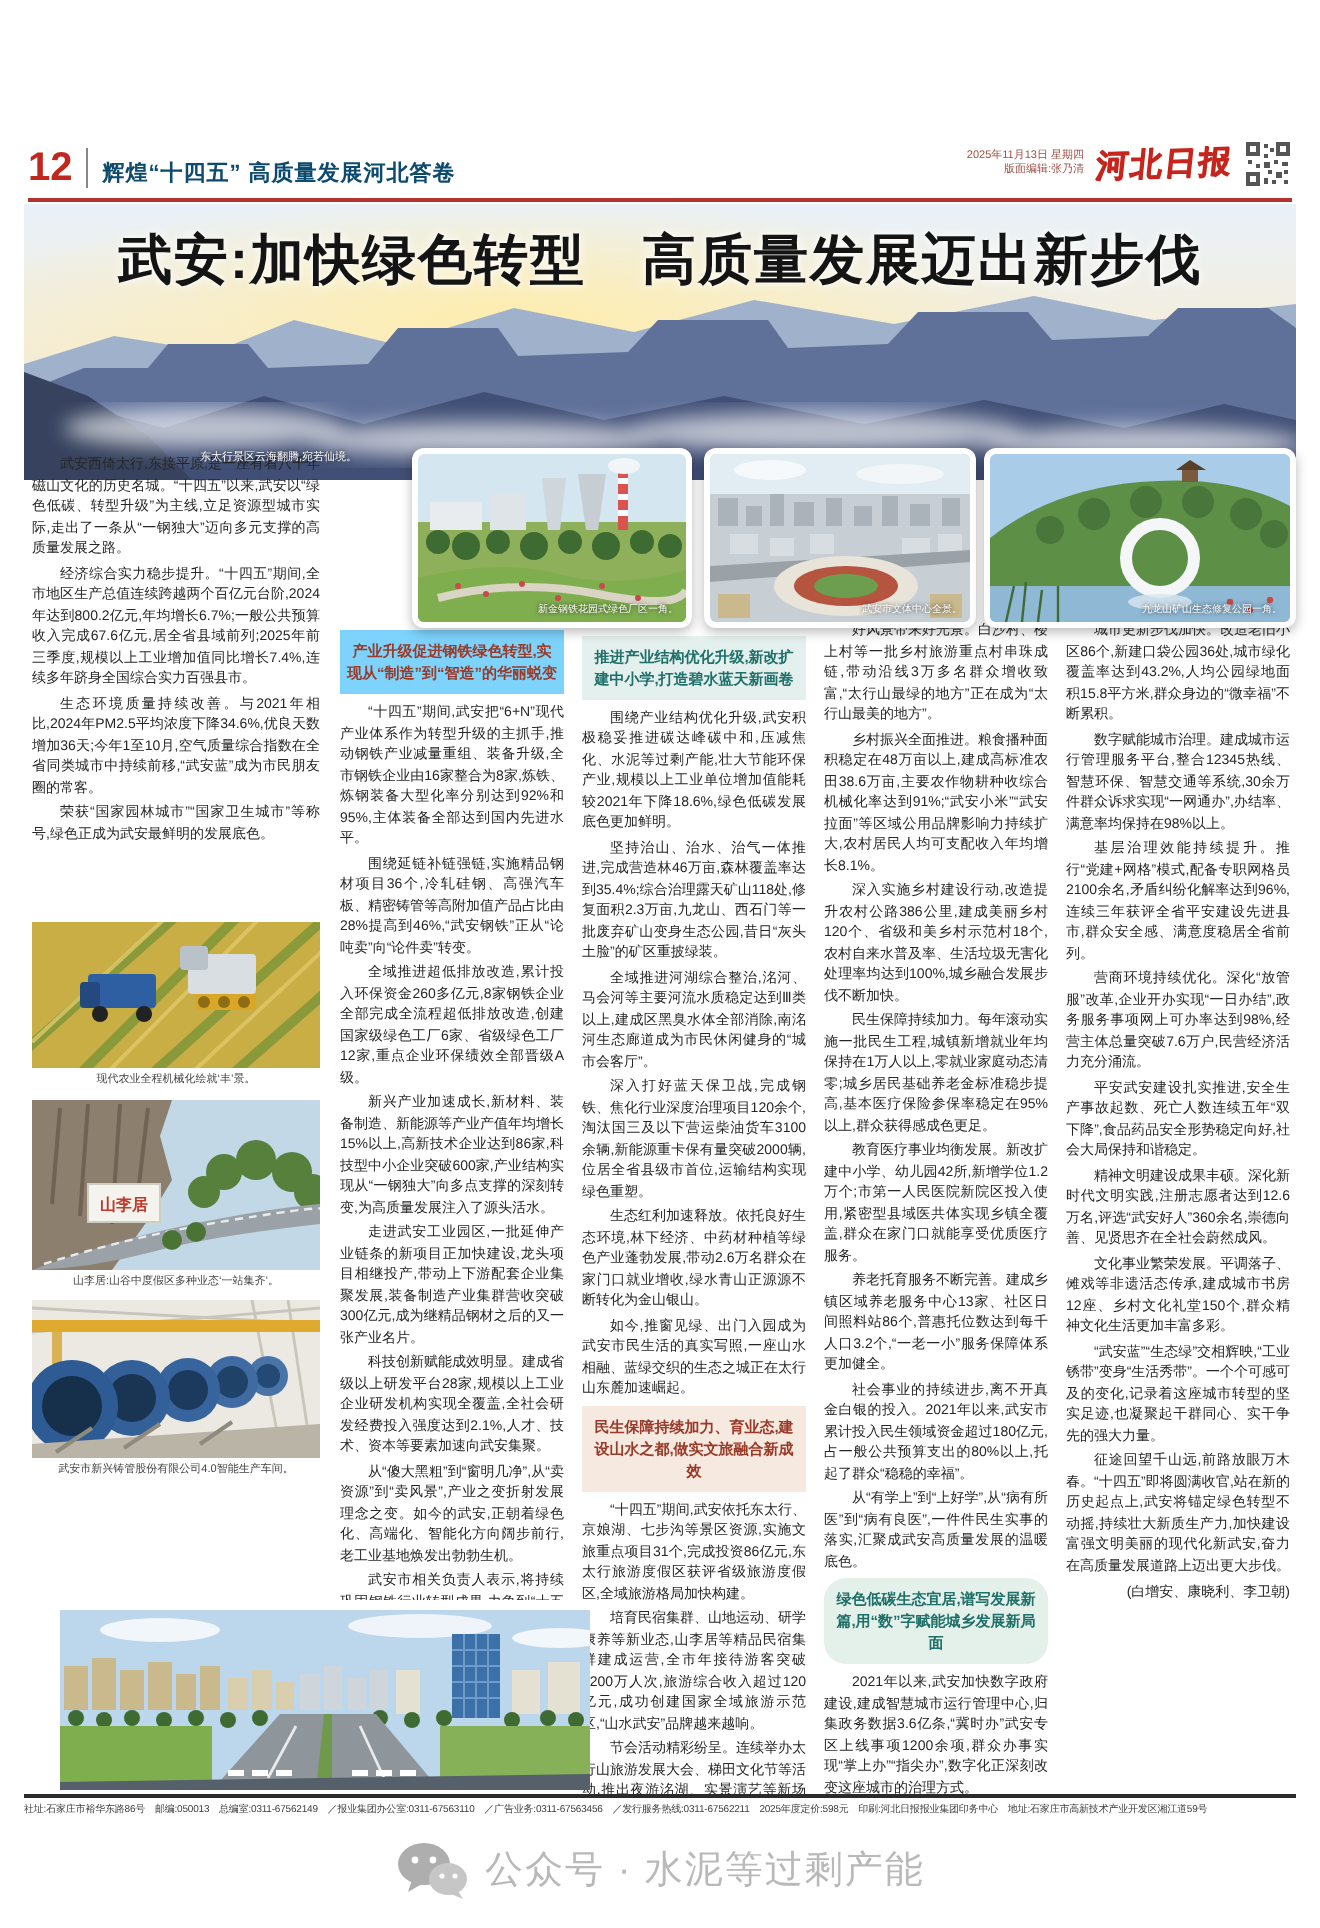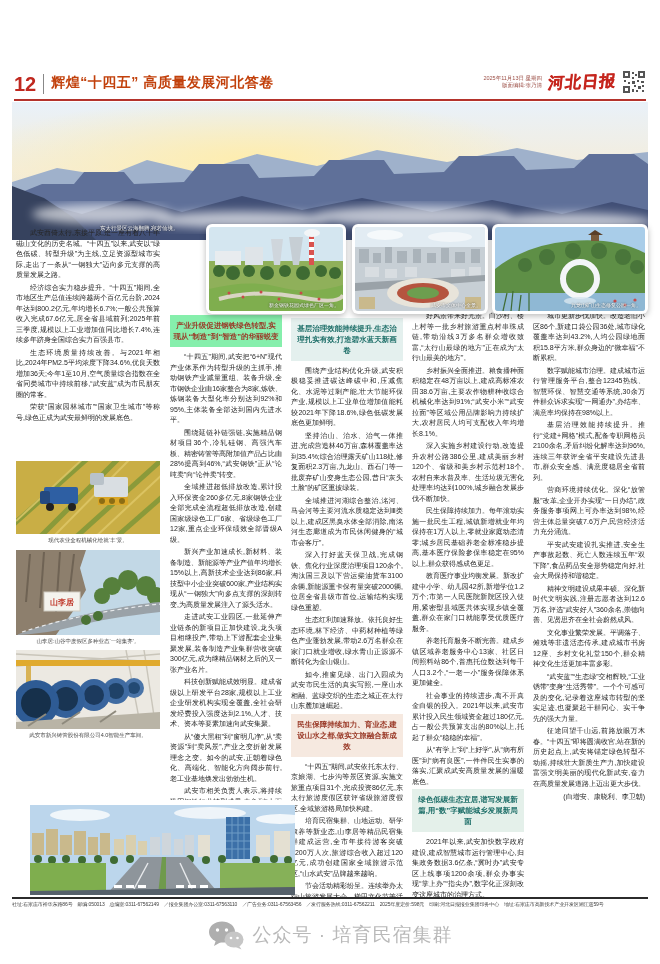--- a/index.html
+++ b/index.html
@@ -2,24 +2,24 @@
 <html><head>
 <meta charset="utf-8">
 <style>
   html,body{margin:0;padding:0;}
   .page{position:relative;width:660px;height:964px;background:#ffffff;overflow:hidden;
         font-family:"Liberation Sans","DejaVu Sans",sans-serif;color:#2a2a2a;}
 
   
   .hdr{position:absolute;left:14px;right:14px;top:52px;height:42px;
        border-bottom:2px solid #b4332c;display:flex;align-items:flex-end;justify-content:space-between;padding-bottom:5px;}
-  .hdr-left{display:flex;align-items:flex-start;gap:7px;margin-top:40px;}
+  .hdr-left{display:flex;align-items:flex-end;gap:7px;margin-top:40px;}
   .hdr-num{font-size:20px;font-weight:bold;color:#c0281f;line-height:1;}
   .hdr-div{width:1px;height:20px;background:#888;}
-  .hdr-title{font-size:14px;font-weight:900;color:#c2410c;letter-spacing:.5px;}
+  .hdr-title{font-size:11px;font-weight:900;color:#0c4a6e;letter-spacing:.5px;}
   .hdr-right{display:flex;align-items:center;gap:6px;}
   .hdr-dates{text-align:right;font-size:5.5px;line-height:7.5px;color:#9c4f46;}
   .masthead{font-size:16px;font-weight:900;color:#c5251d;font-family:"DejaVu Serif",serif;
             transform:skewX(-8deg) rotate(-2deg);letter-spacing:1px;text-shadow:.4px .4px 0 #c5251d;}
   .qr{width:24px;height:24px;display:block;}
 
   
   .panorama{position:absolute;left:12px;top:102px;width:636px;height:138px;overflow:hidden;}
   .panorama svg{display:block;width:100%;height:100%;}
   .headline{position:absolute;left:0;right:0;top:112px;text-align:center;
@@ -43,24 +43,24 @@
   .col p.byline{text-align:right;text-indent:0;margin-top:3px;}
   .c1{left:16px;top:228px;width:144px;}
   .c1 .txt{height:228px;overflow:hidden;}
   .c2{left:170px;top:313px;width:112px;height:487px;overflow:hidden;}
   .c3{left:291px;top:305px;width:112px;height:592px;overflow:hidden;}
   .c4{left:412px;top:311px;width:112px;height:586px;overflow:hidden;}
   .c5{left:533px;top:311px;width:112px;height:586px;overflow:hidden;}
 
   .h-box{padding:5px 3px;margin:2px 0 5px 0;text-align:center;font-weight:bold;
          font-size:7.5px;line-height:11px;}
-  .h-cream{background:#86efac;color:#9a3a28;}
+  .h-cream{background:#7dd3fc;color:#9a3a28;}
   .h-pink{background:#f6e9e0;color:#9a3a28;}
   .h-teal{background:#e4f0ee;color:#20706a;}
-  .h-green{background:#e4f0ea;color:#20706a;}
+  .h-green{background:#e4f0ea;color:#20706a;border-radius:11px;}
 
   
   .p1photo{display:block;width:100%;margin-top:5px;}
   .p1cap{font-size:5.5px;line-height:7.5px;color:#444;text-align:center;margin:3px 0 4px 0;}
 
   
   .cityphoto{position:absolute;left:30px;top:805px;width:265px;height:90px;z-index:3;}
   .cityphoto svg{display:block;width:100%;height:100%;}
 
   
@@ -142,20 +142,21 @@
       <path d="M0,84 L32,96 L62,116 L84,138 L0,138 Z" fill="#36425e"></path>
       <g fill="#ffffff" filter="url(#blur5)" opacity="0.65">
         <ellipse cx="90" cy="112" rx="70" ry="10"></ellipse>
           <ellipse cx="230" cy="118" rx="90" ry="9"></ellipse>
         <ellipse cx="400" cy="114" rx="100" ry="10"></ellipse>
           <ellipse cx="560" cy="120" rx="80" ry="9"></ellipse>
       </g>
     </svg>
     <div class="pan-cap">东太行景区云海翻腾,宛若仙境。</div>
   </div>
+  <div class="headline">武安:加快绿色转型　高质量发展迈出新步伐</div>
 
   <div class="card cardA">
     <svg width="134" height="84" viewBox="0 0 134 84">
       <rect width="134" height="84" fill="#d4e6f0"></rect>
       <rect x="0" y="34" width="134" height="50" fill="#8fb05a"></rect>
       <rect x="6" y="24" width="26" height="14" fill="#e8ecef"></rect>
         <rect x="36" y="20" width="18" height="18" fill="#dfe4e8"></rect>
       <path d="M62,12 L74,12 L71,38 L65,38 Z" fill="#cfd6dc"></path>
       <path d="M80,10 L94,10 L90,38 L84,38 Z" fill="#c6ced4"></path>
       <rect x="100" y="8" width="5" height="30" fill="#d9534f"></rect>
@@ -355,21 +356,21 @@
     <p>全域推进超低排放改造,累计投入环保资金260多亿元,8家钢铁企业全部完成全流程超低排放改造,创建国家级绿色工厂6家、省级绿色工厂12家,重点企业环保绩效全部晋级A级。</p>
     <p>新兴产业加速成长,新材料、装备制造、新能源等产业产值年均增长15%以上,高新技术企业达到86家,科技型中小企业突破600家,产业结构实现从“一钢独大”向多点支撑的深刻转变,为高质量发展注入了源头活水。</p>
     <p>走进武安工业园区,一批延伸产业链条的新项目正加快建设,龙头项目相继投产,带动上下游配套企业集聚发展,装备制造产业集群营收突破300亿元,成为继精品钢材之后的又一张产业名片。</p>
     <p>科技创新赋能成效明显。建成省级以上研发平台28家,规模以上工业企业研发机构实现全覆盖,全社会研发经费投入强度达到2.1%,人才、技术、资本等要素加速向武安集聚。</p>
     <p>从“傻大黑粗”到“窗明几净”,从“卖资源”到“卖风景”,产业之变折射发展理念之变。如今的武安,正朝着绿色化、高端化、智能化方向阔步前行,老工业基地焕发出勃勃生机。</p>
     <p>武安市相关负责人表示,将持续巩固钢铁行业转型成果,力争到“十五五”末精品钢材占比超过60%,建成全国重要的精品钢材基地。</p>
   </div>
 
   <div class="col c3">
     <p class="noind">迈出了坚实步伐。</p>
-    <div class="h-box h-teal">基层治理效能持续提升,生态治理扎实有效,打造碧水蓝天新画卷</div>
+    <div class="h-box h-teal">推进产业结构优化升级,新改扩建中小学,打造碧水蓝天新画卷</div>
     <p>围绕产业结构优化升级,武安积极稳妥推进碳达峰碳中和,压减焦化、水泥等过剩产能,壮大节能环保产业,规模以上工业单位增加值能耗较2021年下降18.6%,绿色低碳发展底色更加鲜明。</p>
     <p>坚持治山、治水、治气一体推进,完成营造林46万亩,森林覆盖率达到35.4%;综合治理露天矿山118处,修复面积2.3万亩,九龙山、西石门等一批废弃矿山变身生态公园,昔日“灰头土脸”的矿区重披绿装。</p>
     <p>全域推进河湖综合整治,洺河、马会河等主要河流水质稳定达到Ⅲ类以上,建成区黑臭水体全部消除,南洺河生态廊道成为市民休闲健身的“城市会客厅”。</p>
     <p>深入打好蓝天保卫战,完成钢铁、焦化行业深度治理项目120余个,淘汰国三及以下营运柴油货车3100余辆,新能源重卡保有量突破2000辆,位居全省县级市首位,运输结构实现绿色重塑。</p>
     <p>生态红利加速释放。依托良好生态环境,林下经济、中药材种植等绿色产业蓬勃发展,带动2.6万名群众在家门口就业增收,绿水青山正源源不断转化为金山银山。</p>
     <p>如今,推窗见绿、出门入园成为武安市民生活的真实写照,一座山水相融、蓝绿交织的生态之城正在太行山东麓加速崛起。</p>
     <div class="h-box h-pink">民生保障持续加力、育业态,建设山水之都,做实文旅融合新成效</div>
     <p>“十四五”期间,武安依托东太行、京娘湖、七步沟等景区资源,实施文旅重点项目31个,完成投资86亿元,东太行旅游度假区获评省级旅游度假区,全域旅游格局加快构建。</p>
     <p>培育民宿集群、山地运动、研学康养等新业态,山李居等精品民宿集群建成运营,全市年接待游客突破1200万人次,旅游综合收入超过120亿元,成功创建国家全域旅游示范区,“山水武安”品牌越来越响。</p>
     <p>节会活动精彩纷呈。连续举办太行山旅游发展大会、梯田文化节等活动,推出夜游洺湖、实景演艺等新场景,文旅消费持续升温,今年“十一”假期全市重点景区接待游客同比增长23.5%。</p>
@@ -483,16 +484,16 @@
     <svg width="36" height="30" viewBox="0 0 36 30">
       <ellipse cx="14" cy="12" rx="13" ry="10.5" fill="#aeaeae"></ellipse>
       <path d="M8,20 L6,26 L13,22 Z" fill="#aeaeae"></path>
       <circle cx="9.5" cy="10" r="1.7" fill="#fff"></circle>
         <circle cx="18.5" cy="10" r="1.7" fill="#fff"></circle>
       <ellipse cx="26" cy="19.5" rx="9.5" ry="8" fill="#c6c6c6"></ellipse>
       <path d="M31,25.5 L33.5,29.5 L27.5,27 Z" fill="#c6c6c6"></path>
       <circle cx="23" cy="18" r="1.3" fill="#fff"></circle>
         <circle cx="29.5" cy="18" r="1.3" fill="#fff"></circle>
     </svg>
-    <span>公众号 · 培育民宿集群</span>
+    <span>公众号 · 水泥等过剩产能</span>
   </div>
 
 </div>
 
 </body></html>

